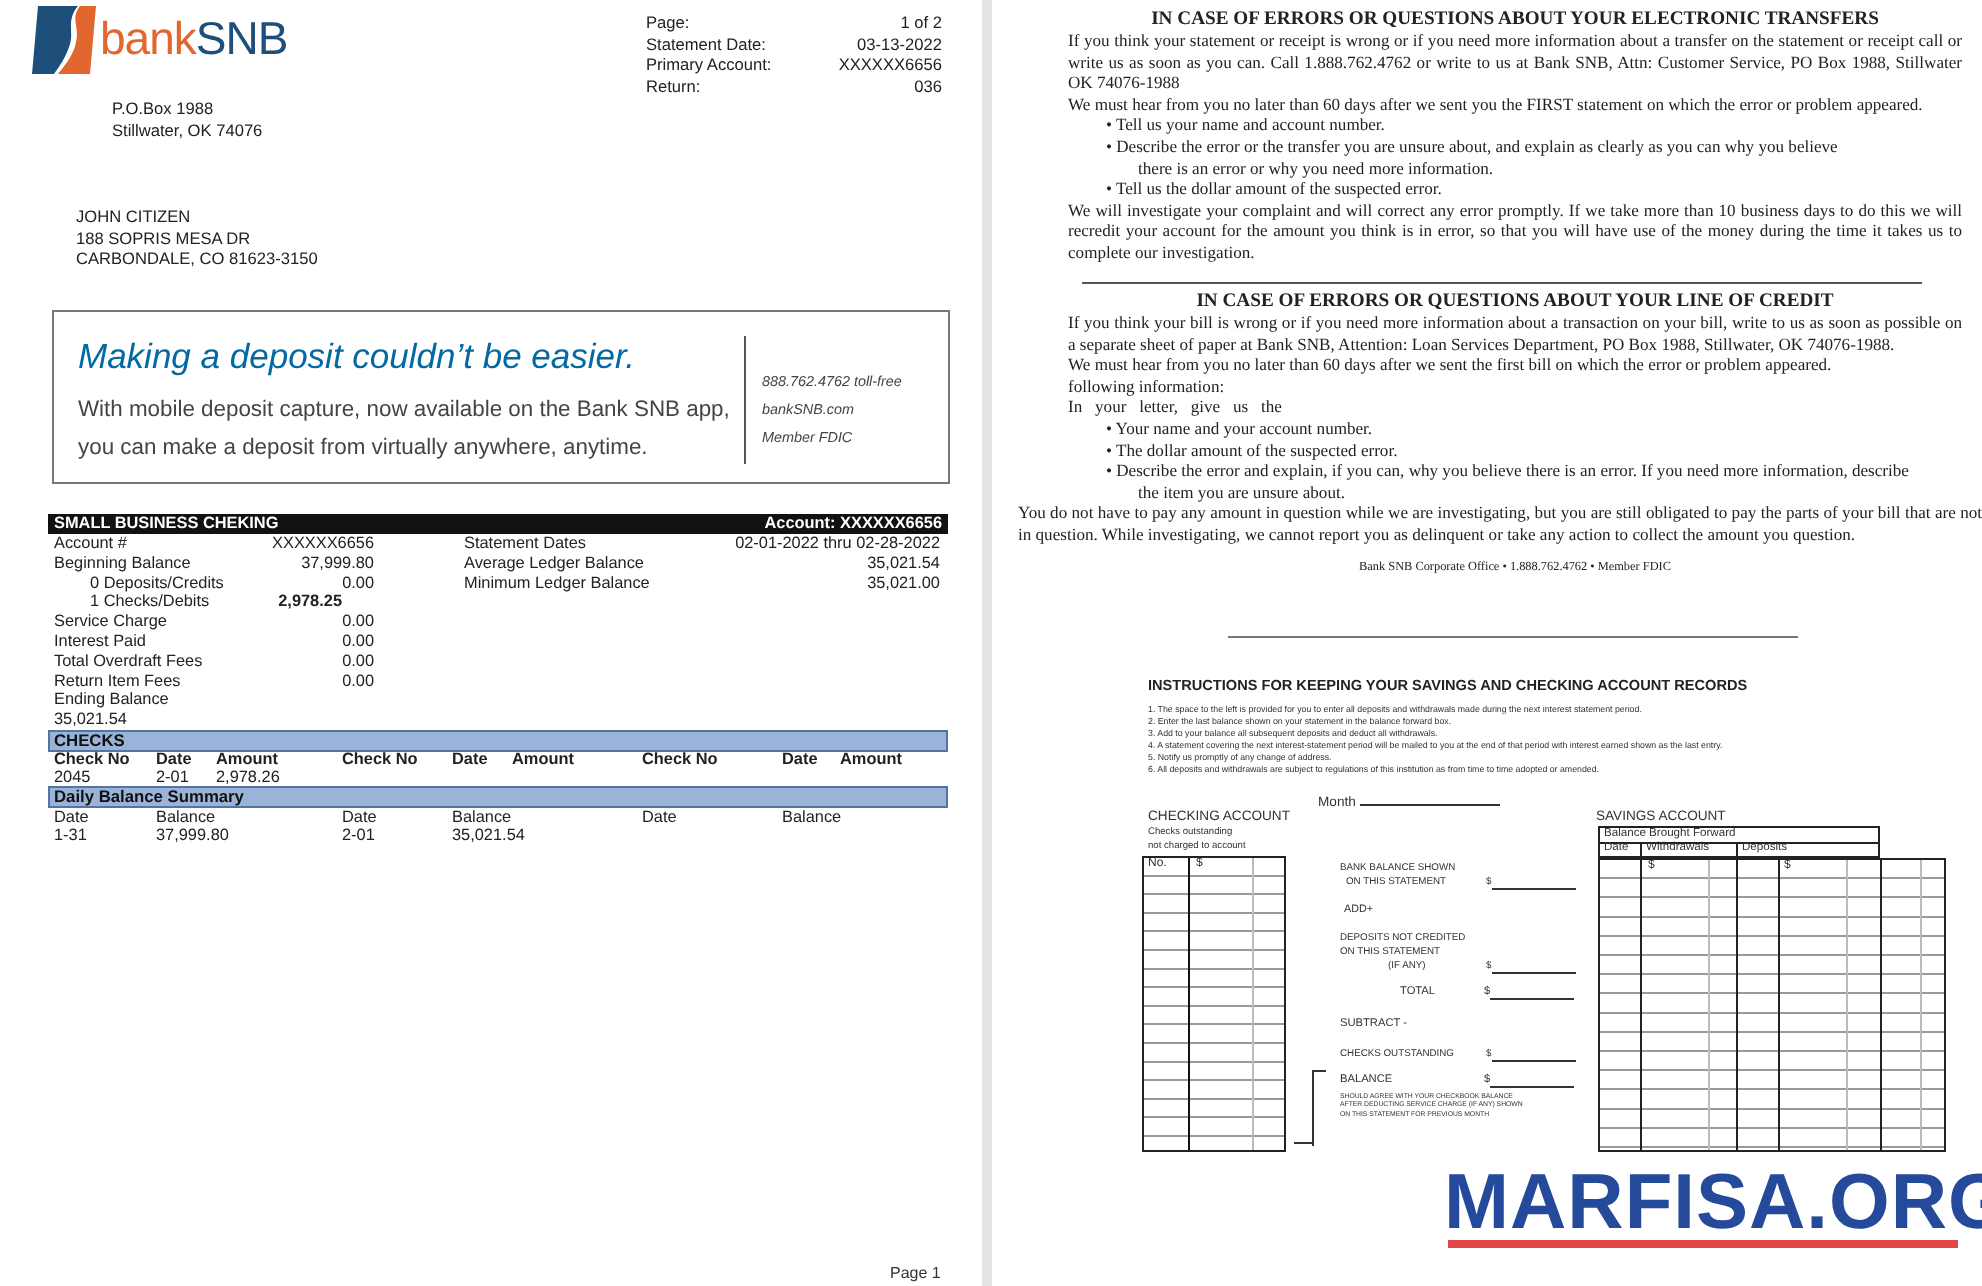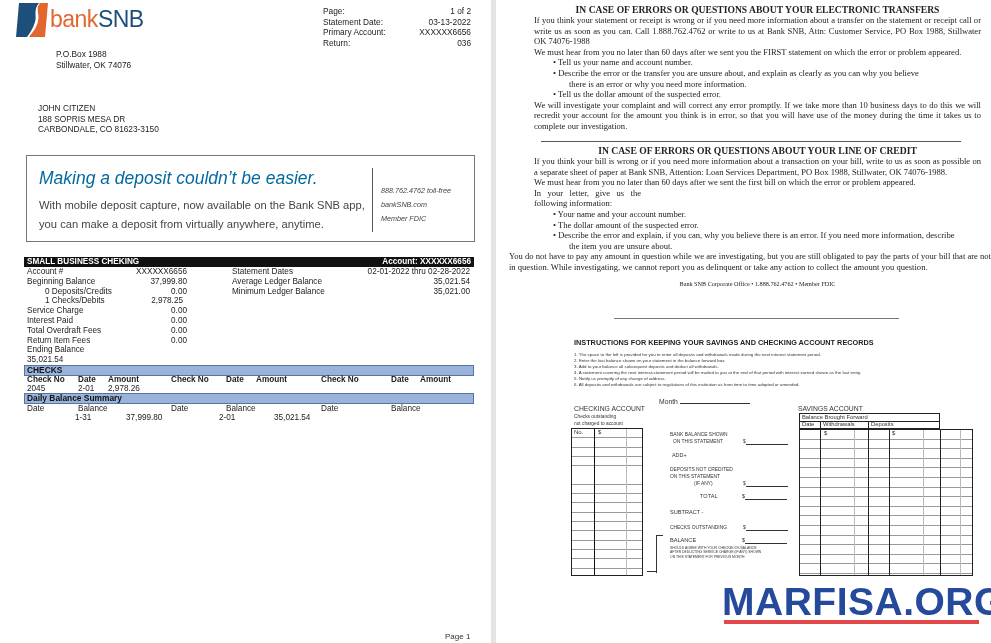--- a/index.html
+++ b/index.html
@@ -116,21 +116,21 @@
     <div style="display:flex;justify-content:space-between;">
         <span>Beginning Balance</span>
         <span>37,999.80</span>
       </div>
     <div style="display:flex;justify-content:space-between;">
         <span style="padding-left:18px;">0 Deposits/Credits</span>
         <span>0.00</span>
       </div>
     <div style="display:flex;justify-content:space-between;">
         <span style="padding-left:18px;">1 Checks/Debits</span>
-        <span style="margin-right:4px;">2,978.25</span>
+        <span style="margin-right:16px;font-weight:bold;">2,978.25</span>
       </div>
     <div style="display:flex;justify-content:space-between;">
         <span>Service Charge</span>
         <span>0.00</span>
       </div>
     <div style="display:flex;justify-content:space-between;">
         <span>Interest Paid</span>
         <span>0.00</span>
       </div>
     <div style="display:flex;justify-content:space-between;">
@@ -182,21 +182,21 @@
 
   <div class="abs blue-bar" style="left:24px;top:393px;width:450px;">Daily Balance Summary</div>
   <div class="abs sum cols" style="left:27px;top:404px;width:445px;height:10px;">
     <span style="left:0;">Date</span>
     <span style="left:51px;">Balance</span>
     <span style="left:144px;">Date</span>
     <span style="left:199px;">Balance</span>
     <span style="left:294px;">Date</span>
     <span style="left:364px;">Balance</span>
   </div>
-  <div class="abs sum cols" style="left:27px;top:413px;width:445px;height:10px;margin-left:48px;">
+  <div class="abs sum cols" style="left:27px;top:413px;width:445px;height:10px;">
     <span style="left:0;">1-31</span>
     <span style="left:51px;">37,999.80</span>
     <span style="left:144px;">2-01</span>
     <span style="left:199px;">35,021.54</span>
   </div>
 
   <div class="abs pageno" style="left:445px;top:632px;">Page 1</div>
 </div>
 
 <div class="page" id="p2">
@@ -211,22 +211,22 @@
     <div class="bul">• Tell us the dollar amount of the suspected error.</div>
     <div>We will investigate your complaint and will correct any error promptly. If we take more than 10 business days to do this we will recredit your account for the amount you think is in error, so that you will have use of the money during the time it takes us to complete our investigation.</div>
   </div>
 
   <div class="abs hr" style="left:45px;top:141px;width:420px;"></div>
 
   <div class="abs p2-sec serif" style="top:145px;">
     <div class="p2-title">IN CASE OF ERRORS OR QUESTIONS ABOUT YOUR LINE OF CREDIT</div>
     <div>If you think your bill is wrong or if you need more information about a transaction on your bill, write to us as soon as possible on a separate sheet of paper at Bank SNB, Attention: Loan Services Department, PO Box 1988, Stillwater, OK 74076-1988.</div>
     <div style="text-align:left;">We must hear from you no later than 60 days after we sent the first bill on which the error or problem appeared.</div>
+    <div style="text-align:left;">following information:</div>
     <div style="text-align:left;white-space:pre;">In   your   letter,   give   us   the</div>
-    <div style="text-align:left;">following information:</div>
     <div class="bul">• Your name and your account number.</div>
     <div class="bul">• The dollar amount of the suspected error.</div>
     <div class="bul" style="text-align:left;">• Describe the error and explain, if you can, why you believe there is an error. If you need more information, describe</div>
     <div class="bul-cont">the item you are unsure about.</div>
     <div style="margin-left:-25px;margin-right:-10px;">You do not have to pay any amount in question while we are investigating, but you are still obligated to pay the parts of your bill that are not in question. While investigating, we cannot report you as delinquent or take any action to collect the amount you question.</div>
     <div style="text-align:center;font-size:6.2px;margin-top:6px;">Bank SNB Corporate Office  •  1.888.762.4762  •  Member FDIC</div>
   </div>
 
   <div class="abs hr" style="left:118px;top:318px;width:285px;background:#777;"></div>
 

